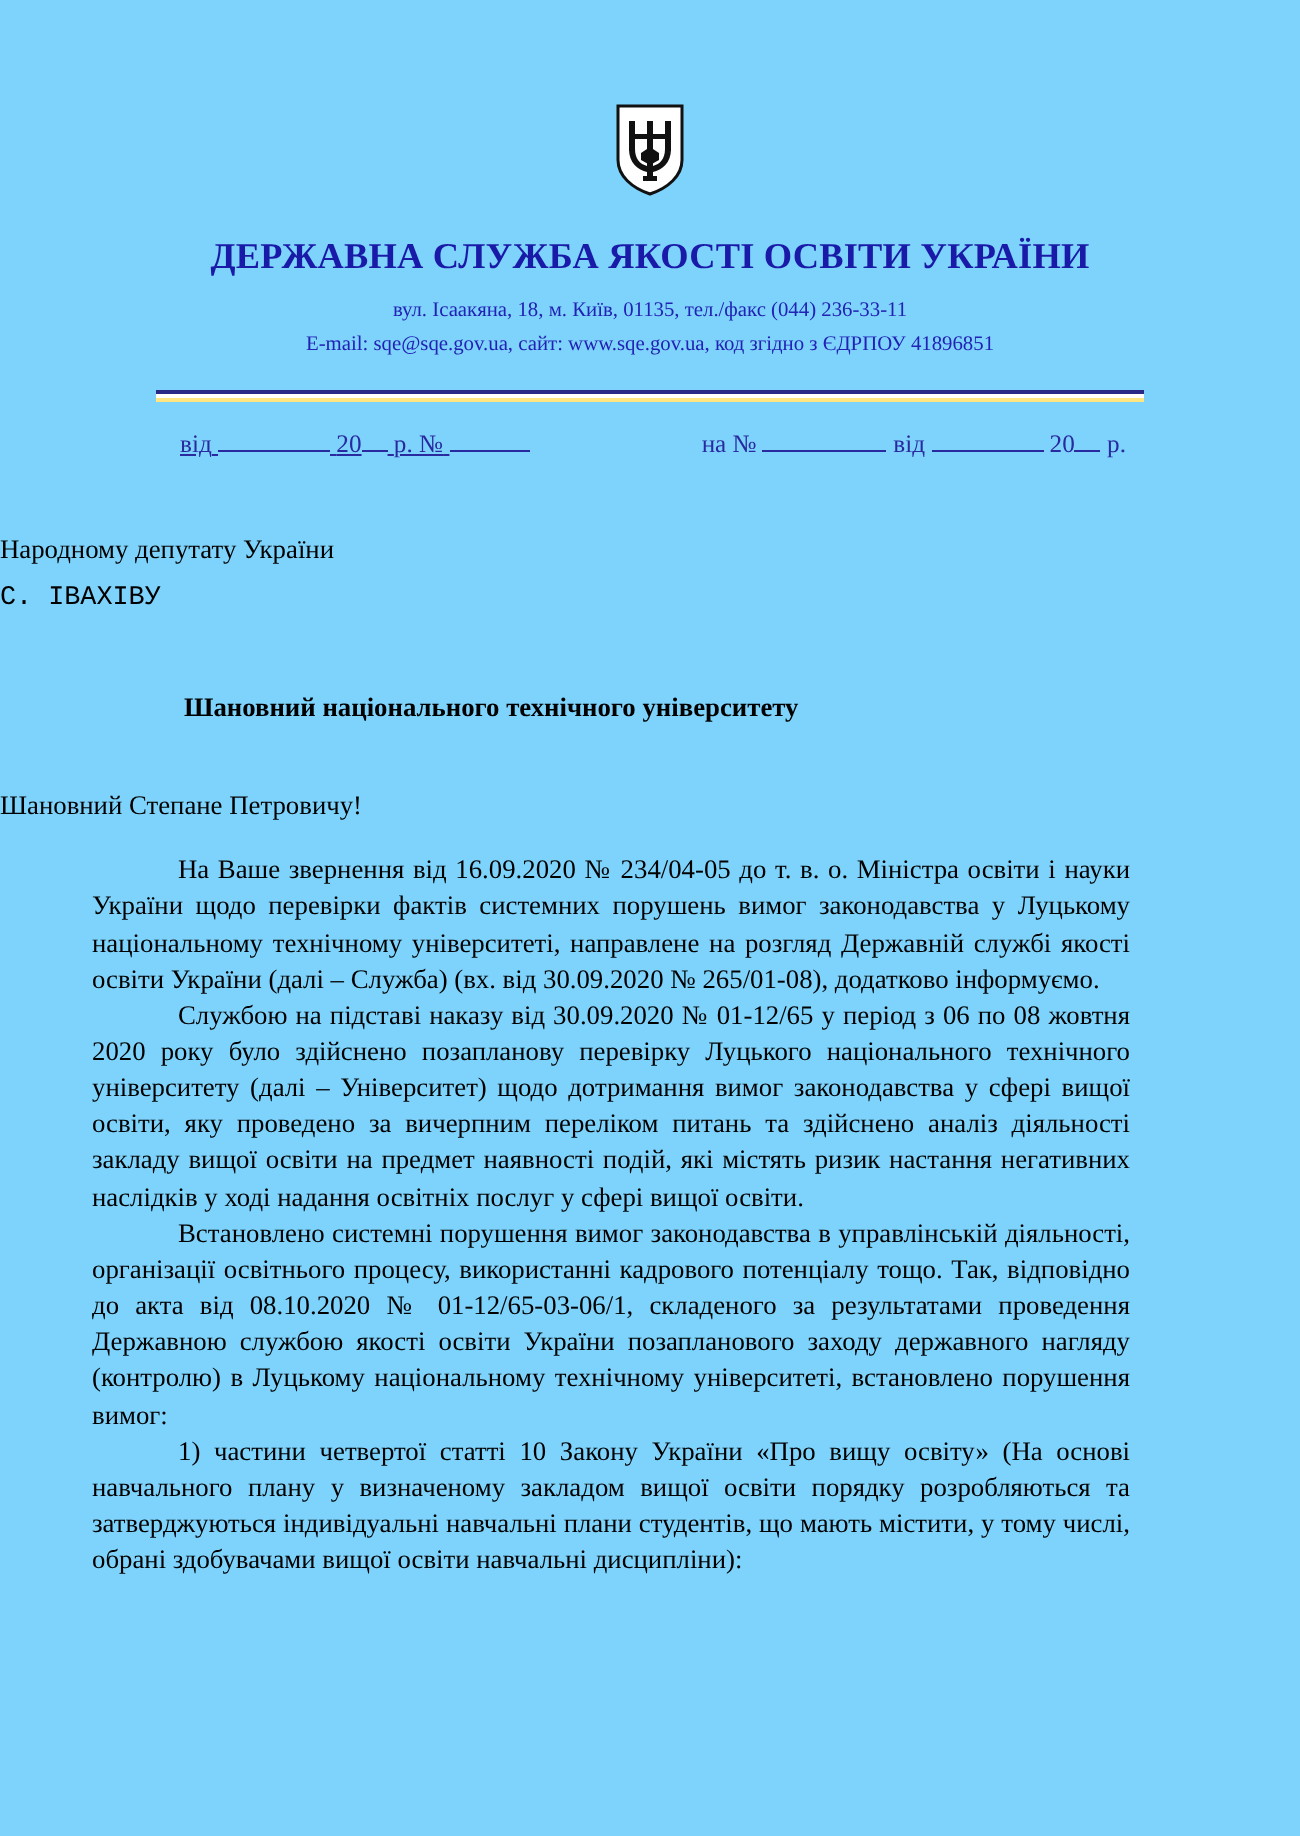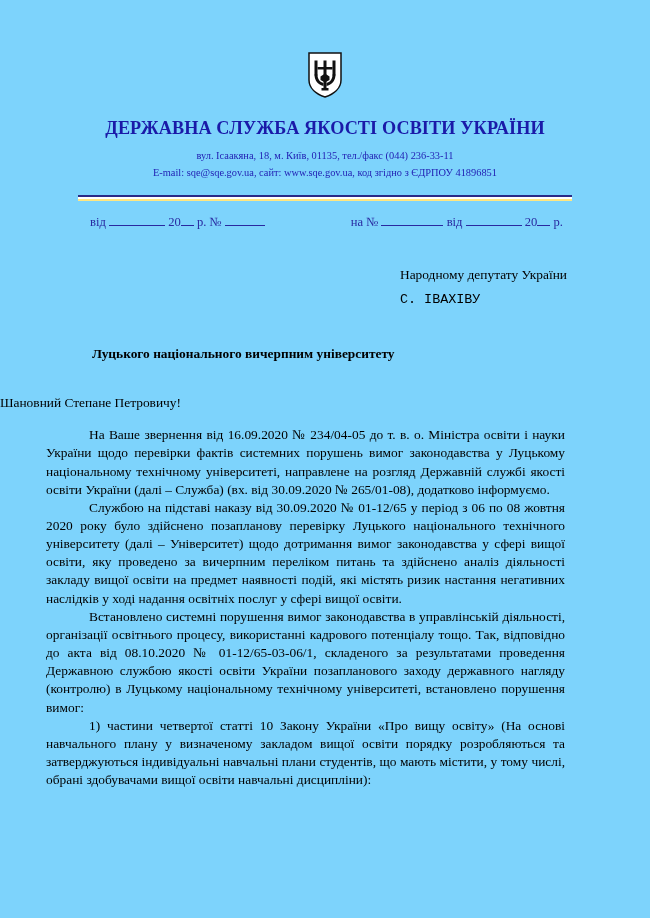--- a/index.html
+++ b/index.html
@@ -66,32 +66,31 @@
   
   .ref-row {
     margin: 13px 85px 0 85px;
     display: flex;
     justify-content: space-between;
     align-items: baseline;
     color: #2929a0;
     font-size: 12.6px;
     white-space: nowrap;
   }
-  .ref-row .ref-left { padding-left: 5px; }
+  .ref-row .ref-left { padding-left: 5px; text-decoration: underline; }
   .ref-row .ref-right { padding-right: 2px; }
   .ul-s  { display:inline-block; border-bottom:1px solid #2929a0; width:56px; }
   .ul-xs { display:inline-block; border-bottom:1px solid #2929a0; width:40px; }
   .ul-m  { display:inline-block; border-bottom:1px solid #2929a0; width:62px; }
   .ul-u  { display:inline-block; border-bottom:1px solid #2929a0; width:13px; }
 
   
   .addressee {
     margin: 34px 48px 0 0;
     text-align: left;
-    padding-left: 400px;
     font-size: 13.4px;
     line-height: 1.62;
   }
   .addressee .line2 { margin-top: 4px; font-family: Liberation Mono, monospace; }
 
   
   .subject {
     margin: 30px 0 0 92px;
     font-size: 13.4px;
     font-weight: bold;
@@ -170,21 +169,21 @@
       <span>р.</span>
     </div>
   </div>
 
   <div class="addressee">
     <div>Народному депутату України</div>
     <div class="line2">С. ІВАХІВУ</div>
   </div>
 
   <div class="subject">
-    <div>Луцького національного вичерпним університету</div>
+    <div>Шановний національного технічного університету</div>
   </div>
 
   <div class="salutation">Шановний Степане Петровичу!</div>
 
   <div class="body">
     <p>На Ваше звернення від 16.09.2020 № 234/04-05 до т. в. о. Міністра освіти і науки України щодо перевірки фактів системних порушень вимог законодавства у Луцькому національному технічному університеті, направлене на розгляд Державній службі якості освіти України (далі – Служба) (вх. від 30.09.2020 № 265/01-08), додатково інформуємо.</p>
     <p>Службою на підставі наказу від 30.09.2020 № 01-12/65 у період з 06 по 08 жовтня 2020 року було здійснено позапланову перевірку Луцького національного технічного університету (далі – Університет) щодо дотримання вимог законодавства у сфері вищої освіти, яку проведено за вичерпним переліком питань та здійснено аналіз діяльності закладу вищої освіти на предмет наявності подій, які містять ризик настання негативних наслідків у ході надання освітніх послуг у сфері вищої освіти.</p>
     <p>Встановлено системні порушення вимог законодавства в управлінській діяльності, організації освітнього процесу, використанні кадрового потенціалу тощо. Так, відповідно до акта від 08.10.2020 № 01-12/65-03-06/1, складеного за результатами проведення Державною службою якості освіти України позапланового заходу державного нагляду (контролю) в Луцькому національному технічному університеті, встановлено порушення вимог:</p>
     <p class="item-indent">1)	частини четвертої статті 10 Закону України «Про вищу освіту» (На основі навчального плану у визначеному закладом вищої освіти порядку розробляються та затверджуються індивідуальні навчальні плани студентів, що мають містити, у тому числі, обрані здобувачами вищої освіти навчальні дисципліни):</p>
   </div>

